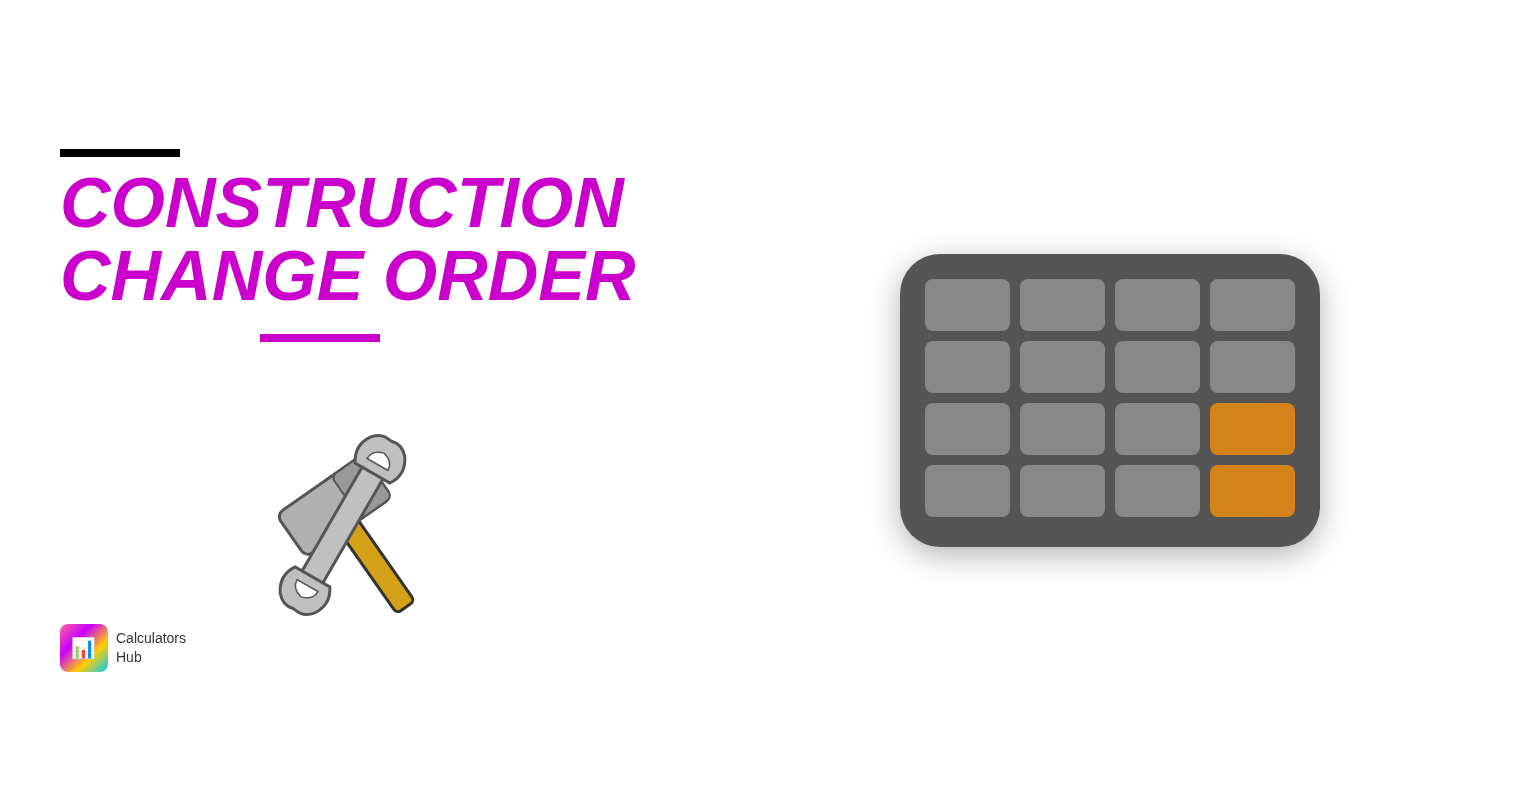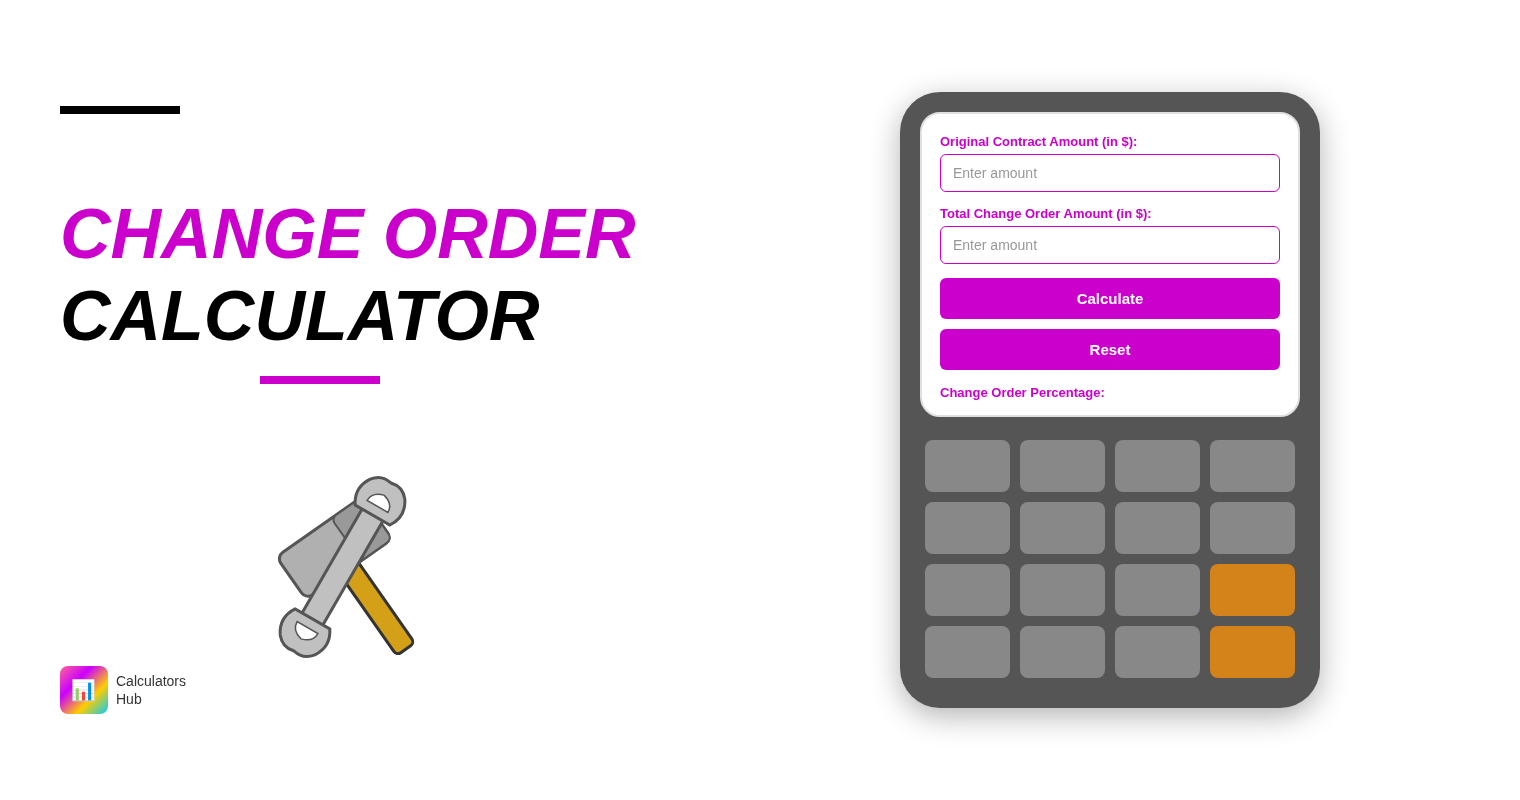--- a/index.html
+++ b/index.html
@@ -185,25 +185,24 @@
       background: #d4821a;
     }
   </style>
 </head>
 <body>
 
 <div class="left-section">
   <div class="title-bar"></div>
 
   <div class="main-title">
-    <br>
+    <span>CONSTRUCTION</span><br>
     <span>CHANGE ORDER</span><br>
   </div>
 
-  <div class="subtitle">CALCULATOR</div>
 
   <div class="purple-bar"></div>
 
   <div class="tools-area">
     <svg class="tools-svg" viewBox="0 0 300 280" xmlns="http://www.w3.org/2000/svg">
 
       <g transform="rotate(-35, 150, 140)">
 
         <rect x="130" y="140" width="22" height="110" rx="5" fill="#d4a017" stroke="#333" stroke-width="3"></rect>
 
@@ -230,33 +229,20 @@
     <div class="logo-text">
       <div>Calculators</div>
       <div>Hub</div>
     </div>
   </div>
 </div>
 
 <div class="right-section">
   <div class="calculator-device">
 
-    <div class="calculator-screen">
-
-      <div class="field-label">Original Contract Amount (in $):</div>
-      <input class="field-input" type="number" placeholder="Enter amount" style="">
-
-      <div class="field-label">Total Change Order Amount (in $):</div>
-      <input class="field-input" type="number" placeholder="Enter amount" style="">
-
-      <button class="calc-btn">Calculate</button>
-      <button class="calc-btn reset">Reset</button>
-
-      <div class="result-label">Change Order Percentage:</div>
-    </div>
 
     <div class="keypad">
       <div class="key"></div>
       <div class="key"></div>
       <div class="key"></div>
       <div class="key"></div>
 
       <div class="key"></div>
       <div class="key"></div>
       <div class="key"></div>

